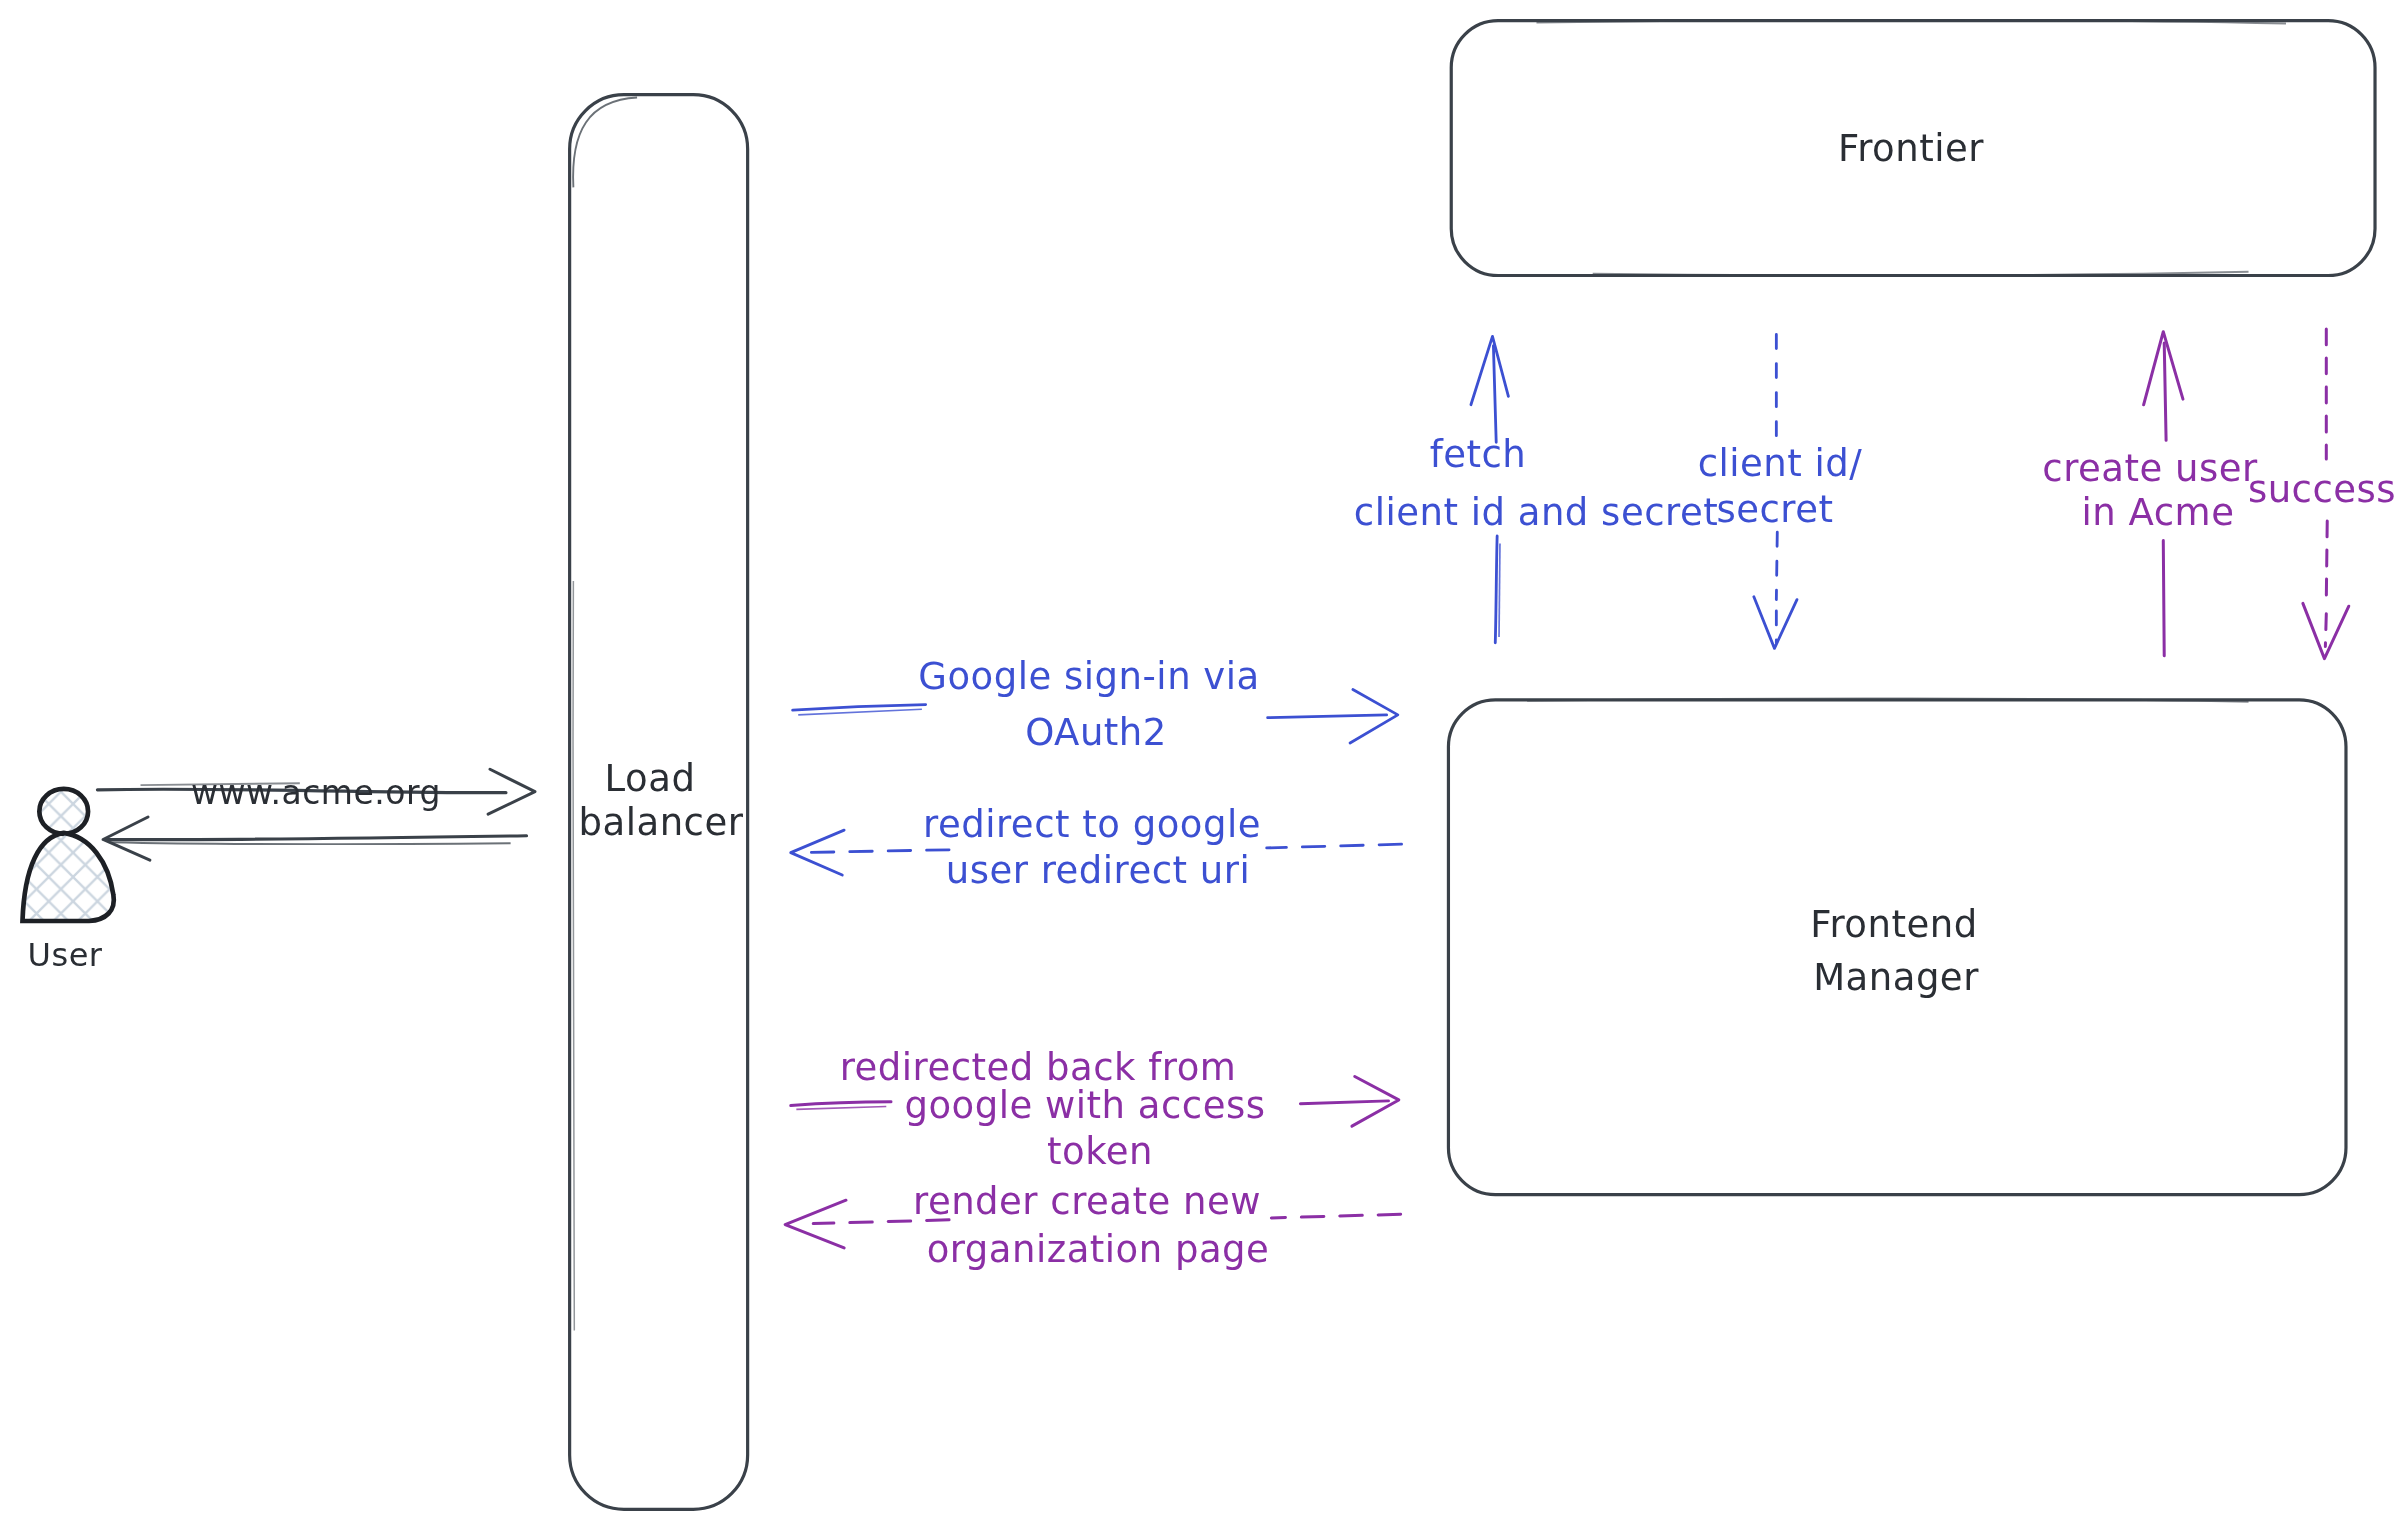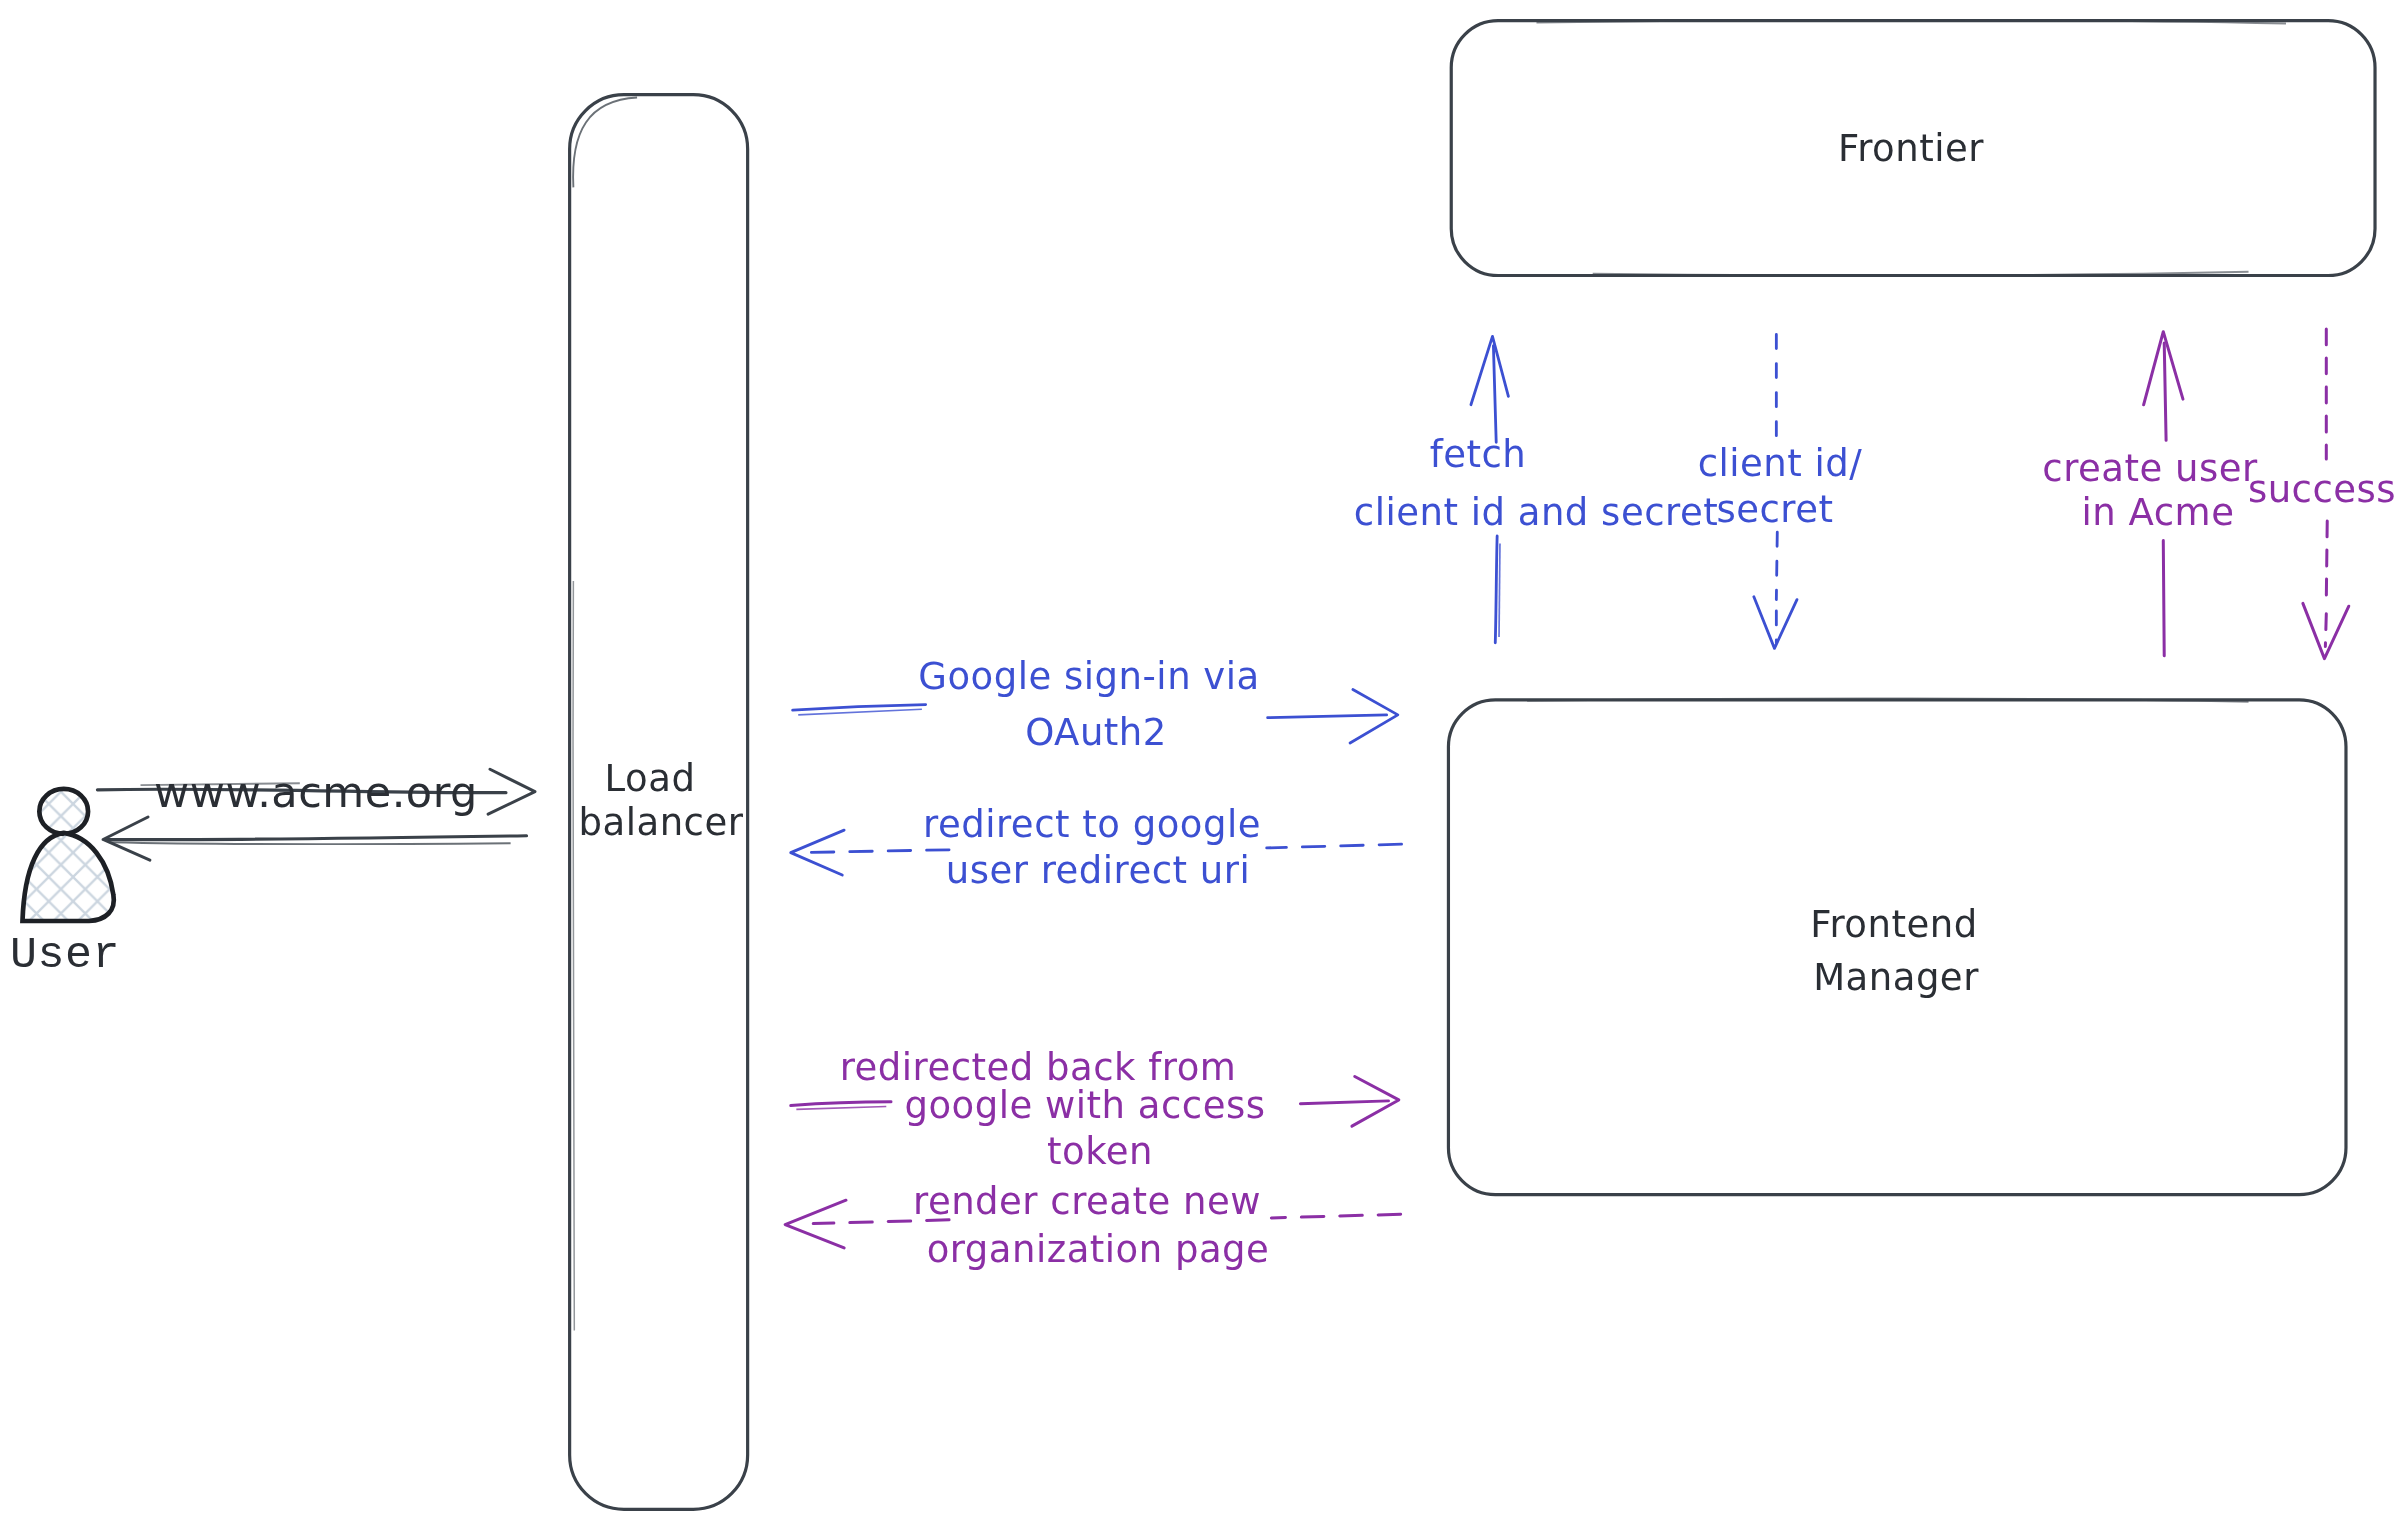--- a/index.html
+++ b/index.html
@@ -126,31 +126,31 @@
       <path d="M 1446 1149 L 1493 1174 L 1443 1202" class="s-purple f-none" stroke-width="3.2" stroke-linecap="round" stroke-linejoin="round"></path>
     </g>
 
     <g>
       <path d="M 1495 1296 L 1357 1300" class="s-purple f-none dash-h" stroke-width="3.2" stroke-linecap="round"></path>
       <path d="M 1013 1302 L 868 1306" class="s-purple f-none dash-h" stroke-width="3.2" stroke-linecap="round"></path>
       <path d="M 903 1281 L 838 1307 L 901 1332" class="s-purple f-none" stroke-width="3.2" stroke-linecap="round" stroke-linejoin="round"></path>
     </g>
   </svg>
 
-  <div class="lbl t-ink" style="left:65px;top:955px;font-size:45px;font-family:Liberation Mono, monospace;">User</div>
+  <div class="lbl t-ink" style="left:65px;top:955px;font-size:32px;">User</div>
 
   <div class="lbl t-ink" style="left:650px;top:778px;font-size:37px;">Load</div>
   <div class="lbl t-ink" style="left:661px;top:822px;font-size:37px;text-align:center;">balancer</div>
 
   <div class="lbl t-ink" style="left:1911px;top:148px;font-size:37px;">Frontier</div>
 
   <div class="lbl t-ink" style="left:1894px;top:924px;font-size:37px;">Frontend</div>
   <div class="lbl t-ink" style="left:1896px;top:977px;font-size:37px;">Manager</div>
 
-  <div class="lbl t-ink" style="left:316px;top:792px;font-size:43px;text-align:center;">www.acme.org</div>
+  <div class="lbl t-ink" style="left:316px;top:792px;font-size:33px;text-align:center;">www.acme.org</div>
 
   <div class="lbl t-blue" style="left:1089px;top:676px;font-size:37px;">Google sign-in via</div>
   <div class="lbl t-blue" style="left:1096px;top:732px;font-size:37px;">OAuth2</div>
 
   <div class="lbl t-blue" style="left:1092px;top:824px;font-size:37px;">redirect to google</div>
   <div class="lbl t-blue" style="left:1098px;top:870px;font-size:37px;">user redirect uri</div>
 
   <div class="lbl t-blue" style="left:1478px;top:454px;font-size:37px;">fetch</div>
   <div class="lbl t-blue" style="left:1488px;top:512px;font-size:37px;margin-left:48px;">client id and secret</div>
 

